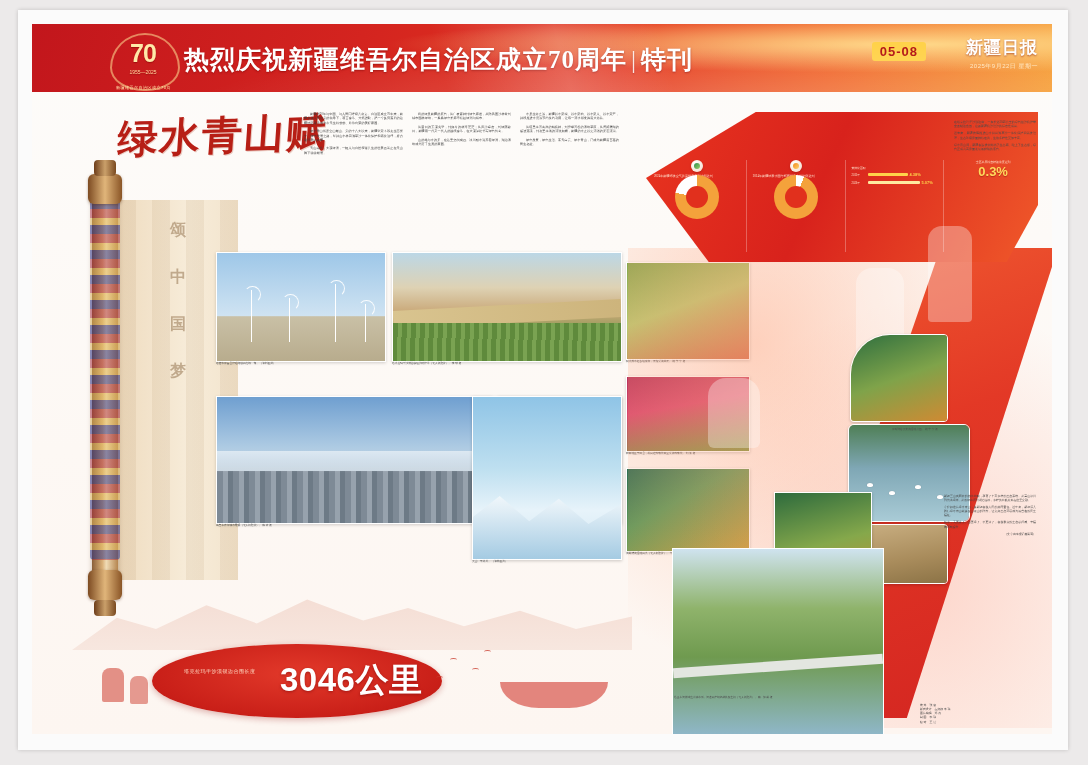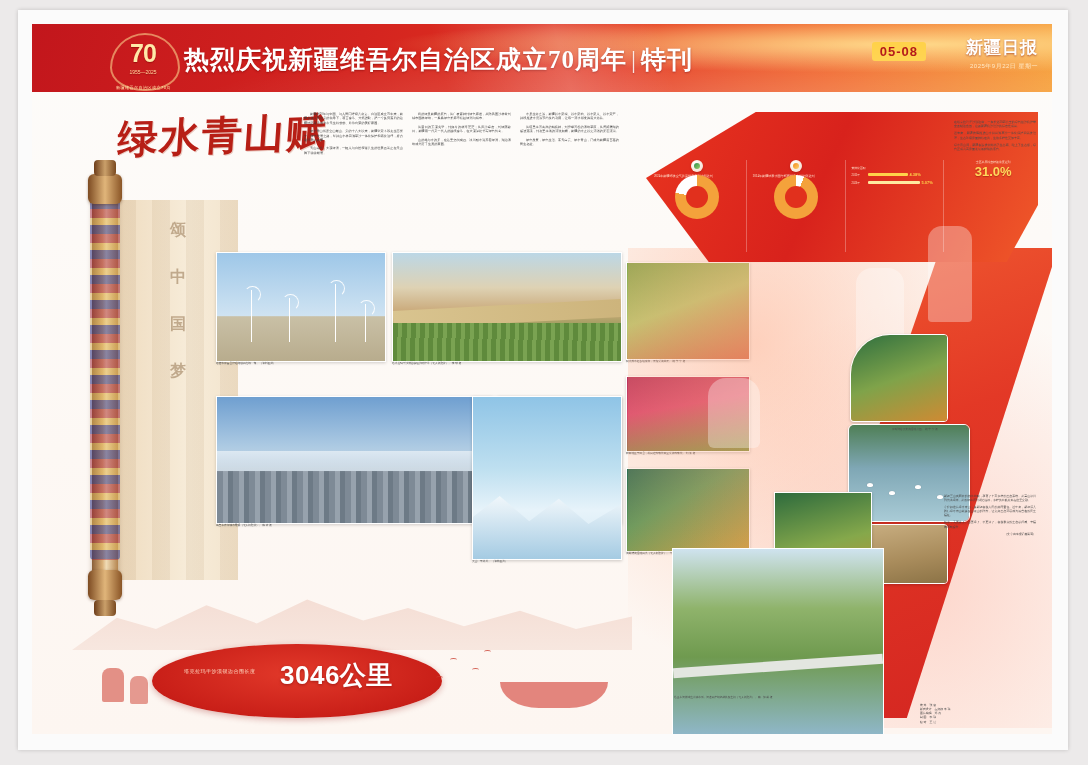--- a/index.html
+++ b/index.html
@@ -292,21 +292,21 @@
     background:radial-gradient(ellipse at 50% 40%, #e2392a 0%, #c91f18 70%, #b3150f 100%);
     box-shadow:0 2px 6px rgba(150,20,15,.3);
   }
   .km-sub{
     position:absolute;left:152px;top:96px;width:120px;
     font-size:5px;color:#ffd9c2;letter-spacing:.5px;
     font-family:"Liberation Serif", serif;
   }
   .km-big{
     position:absolute;left:248px;top:86px;
-    font-size:26px;font-weight:bold;color:#ffffff;
+    font-size:33px;font-weight:bold;color:#ffffff;
     text-shadow:0 1px 3px rgba(120,10,10,.55);
     font-family:"Liberation Sans", sans-serif;
     letter-spacing:.5px;
   }
   .boat{
     position:absolute;left:468px;top:110px;width:108px;height:26px;
     border-radius:0 0 60px 60px/0 0 40px 40px;
     background:rgba(206,40,30,.55);
   }
   .gull{
@@ -516,21 +516,21 @@
             </div>
             <div class="brow">
               <span class="byear">2024年</span>
               <span class="bbar y2" style="width:52px;"></span>
               <span class="bval">5.07%</span>
             </div>
           </div>
           <div class="statdivider"></div>
           <div class="stat bigpct">
             <div class="pctcap">全区草原综合植被盖度达到</div>
-            <div class="pct">31.0%</div>
+            <div class="pct">0.3%</div>
           </div>
         </div>
 
         <div class="silh" style="left:228px;top:170px;width:48px;height:92px;border-radius:16px 16px 4px 4px;"></div>
         <div class="silh" style="left:300px;top:128px;width:44px;height:96px;border-radius:14px 14px 4px 4px;"></div>
         <div class="silh" style="left:80px;top:280px;width:52px;height:70px;border-radius:18px 18px 6px 6px;"></div>
       </div>
 
       <div class="redtext" style="position:absolute;left:922px;top:96px;width:82px;">
         <p>在塔克拉玛干沙漠边缘，一条长达3046公里的绿色阻沙防护带全面锁边合围，这是新疆防沙治沙的标志性成果。</p>

